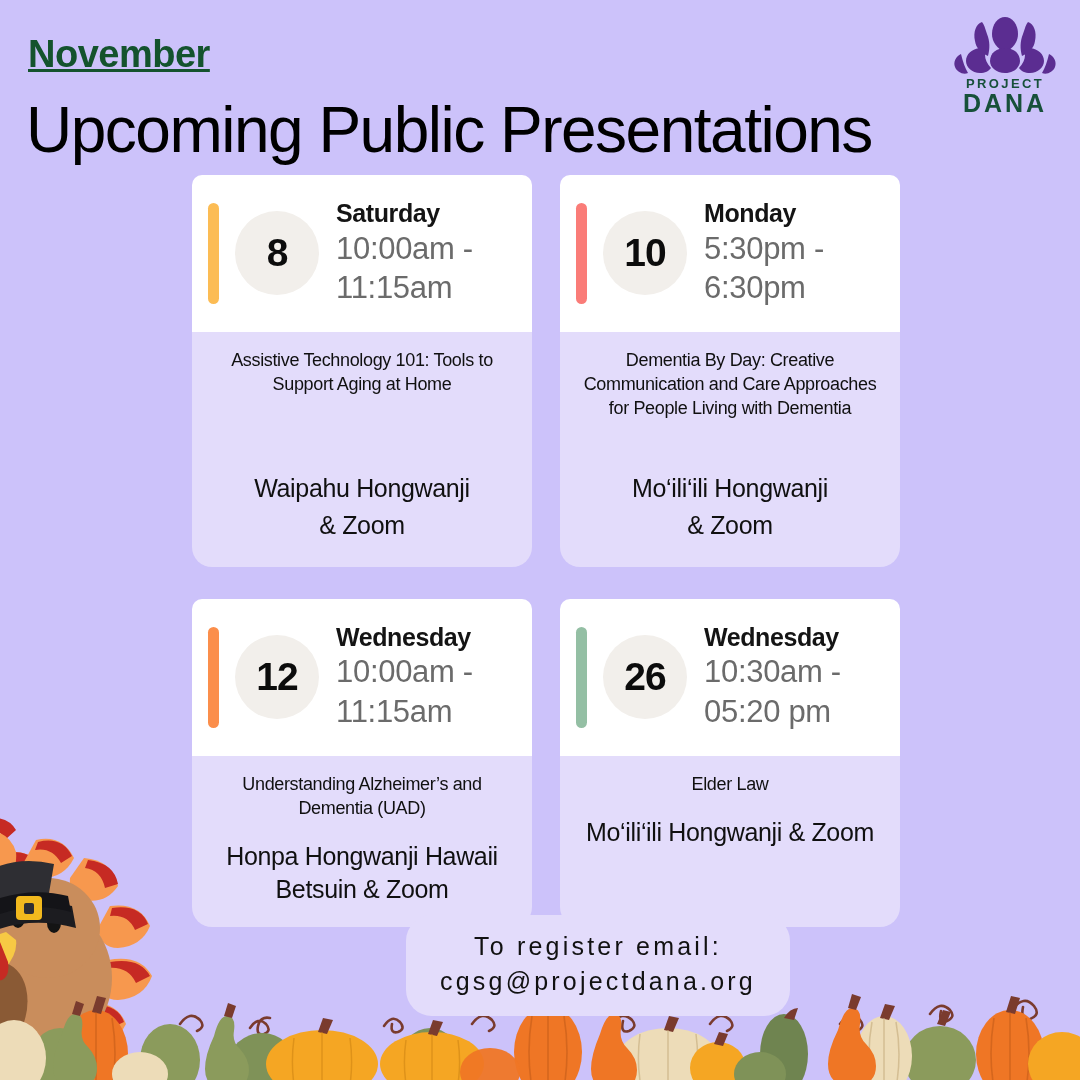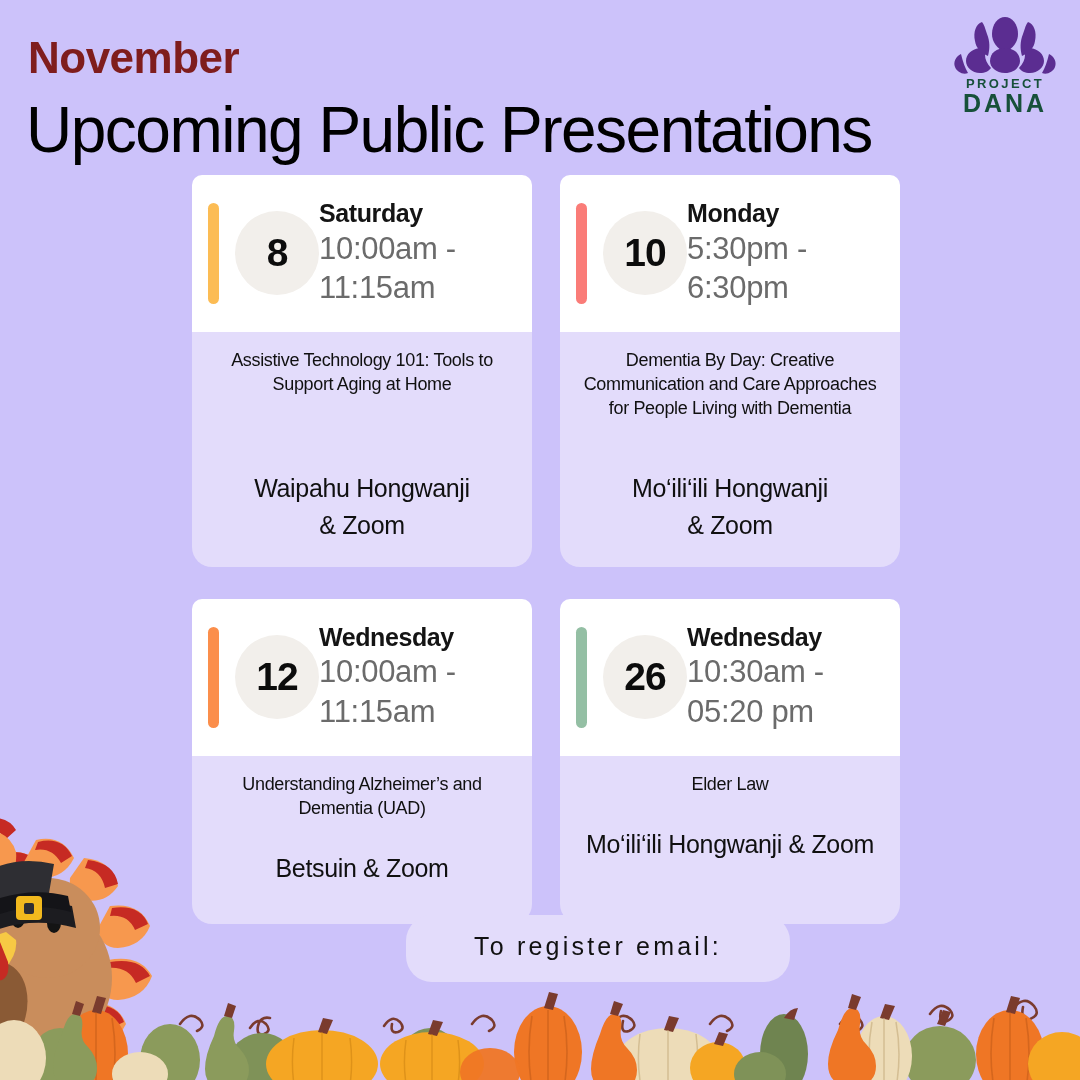--- a/index.html
+++ b/index.html
@@ -8,22 +8,23 @@
     background:#ccc2fa;
     font-family:"Liberation Sans", sans-serif;
     position:relative;
     overflow:hidden;
     -webkit-font-smoothing:antialiased;
   }
 
   
   #month {
     position:absolute; left:28px; top:33px;
-    font-size:44px; font-weight:700; color:#7f1d1d;
+    font-size:38px; font-weight:700; color:#14532d;
     letter-spacing:-0.5px;
+    text-decoration:underline;
   }
   #headline {
     position:absolute; left:26px; top:98px;
     font-size:64px; font-weight:400; color:#000;
     letter-spacing:-1.5px; line-height:1;
   }
 
   
   #logo { position:absolute; right:20px; top:14px; width:110px; height:100px; text-align:center; }
   #logo svg { display:block; margin:0 auto; }
@@ -48,41 +49,41 @@
     min-height:148px;
   }
   .accent { width:11px; border-radius:6px; align-self:stretch; margin:4px 16px 4px 2px; flex:0 0 11px; }
   .daycircle {
     width:84px; height:84px; border-radius:50%;
     background:#f2efeb;
     display:flex; align-items:center; justify-content:center;
     flex:0 0 84px;
   }
   .daynum { font-size:39px; font-weight:700; color:#0c0c0c; letter-spacing:-1px; }
-  .headtext { }
+  .headtext { margin-left:17px; }
   .weekday { font-size:25px; font-weight:700; color:#141414; letter-spacing:-0.4px; line-height:1.18; }
   .timerange { font-size:31px; color:#6b6b6b; line-height:1.28; letter-spacing:-0.3px; }
 
   .card-body {
     background:#e3dcfb;
     border-radius:0 0 20px 20px;
     text-align:center;
     padding:16px 12px 20px;
     flex:1;
     display:flex; flex-direction:column;
   }
   .event-title {
     font-size:18px; color:#101010; line-height:1.34; letter-spacing:-0.35px;
   }
   .event-loc {
     font-size:25px; color:#101010; line-height:1.34; letter-spacing:-0.35px;
   }
   .card.v-split .card-body { justify-content:space-between; }
   .card.v-split .card-body .event-loc { margin-bottom:4px; }
-  .card.compact .card-body { gap:32px; }
+  .card.compact .card-body { gap:20px; }
 
   
   .row1 .card-body { min-height:235px; }
   .row2 .card-body { min-height:168px; }
 
   
   #register {
     position:absolute; left:406px; top:915px;
     width:384px; padding:14px 10px 18px;
     background:#e3dcfb; border-radius:26px;
@@ -172,20 +173,21 @@
       </div>
       <div class="headtext">
         <div class="weekday">Wednesday</div>
         <div class="timerange">10:00am -</div>
         <div class="timerange">11:15am</div>
       </div>
     </div>
     <div class="card-body">
       <div class="event-title">Understanding Alzheimer’s and Dementia (UAD)</div>
       <div>
+        <div class="event-loc">Honpa Hongwanji Hawaii</div>
         <div class="event-loc">Betsuin &amp; Zoom</div>
       </div>
     </div>
   </div>
 
   <div class="card row2 compact">
     <div class="card-head">
       <div class="accent" style="background:#94bfa4"></div>
       <div class="daycircle">
         <span class="daynum">26</span>
@@ -201,20 +203,21 @@
       <div>
         <div class="event-loc">Mo‘ili‘ili Hongwanji &amp; Zoom</div>
       </div>
     </div>
   </div>
 
 </div>
 
 <div id="register">
   <div>To register email:</div>
+  <div>cgsg@projectdana.org</div>
 </div>
 
 <svg id="turkey" viewBox="0 0 230 270">
   <g>
 
     <g>
       <path d="M10 48 q22 -14 40 4 q-6 22 -26 26 q-18 4 -24 -10z" fill="#f7984e"></path>
       <path d="M10 48 q18 -11 34 -1 l-7 10 q-12 -8 -24 -2z" fill="#c62a23"></path>
       <path d="M48 30 q26 -6 38 18 q-10 20 -32 20 q-16 0 -18 -16z" fill="#f7984e"></path>
       <path d="M50 32 q24 -6 34 14 l-11 7 q-9 -16 -26 -13z" fill="#c62a23"></path>

